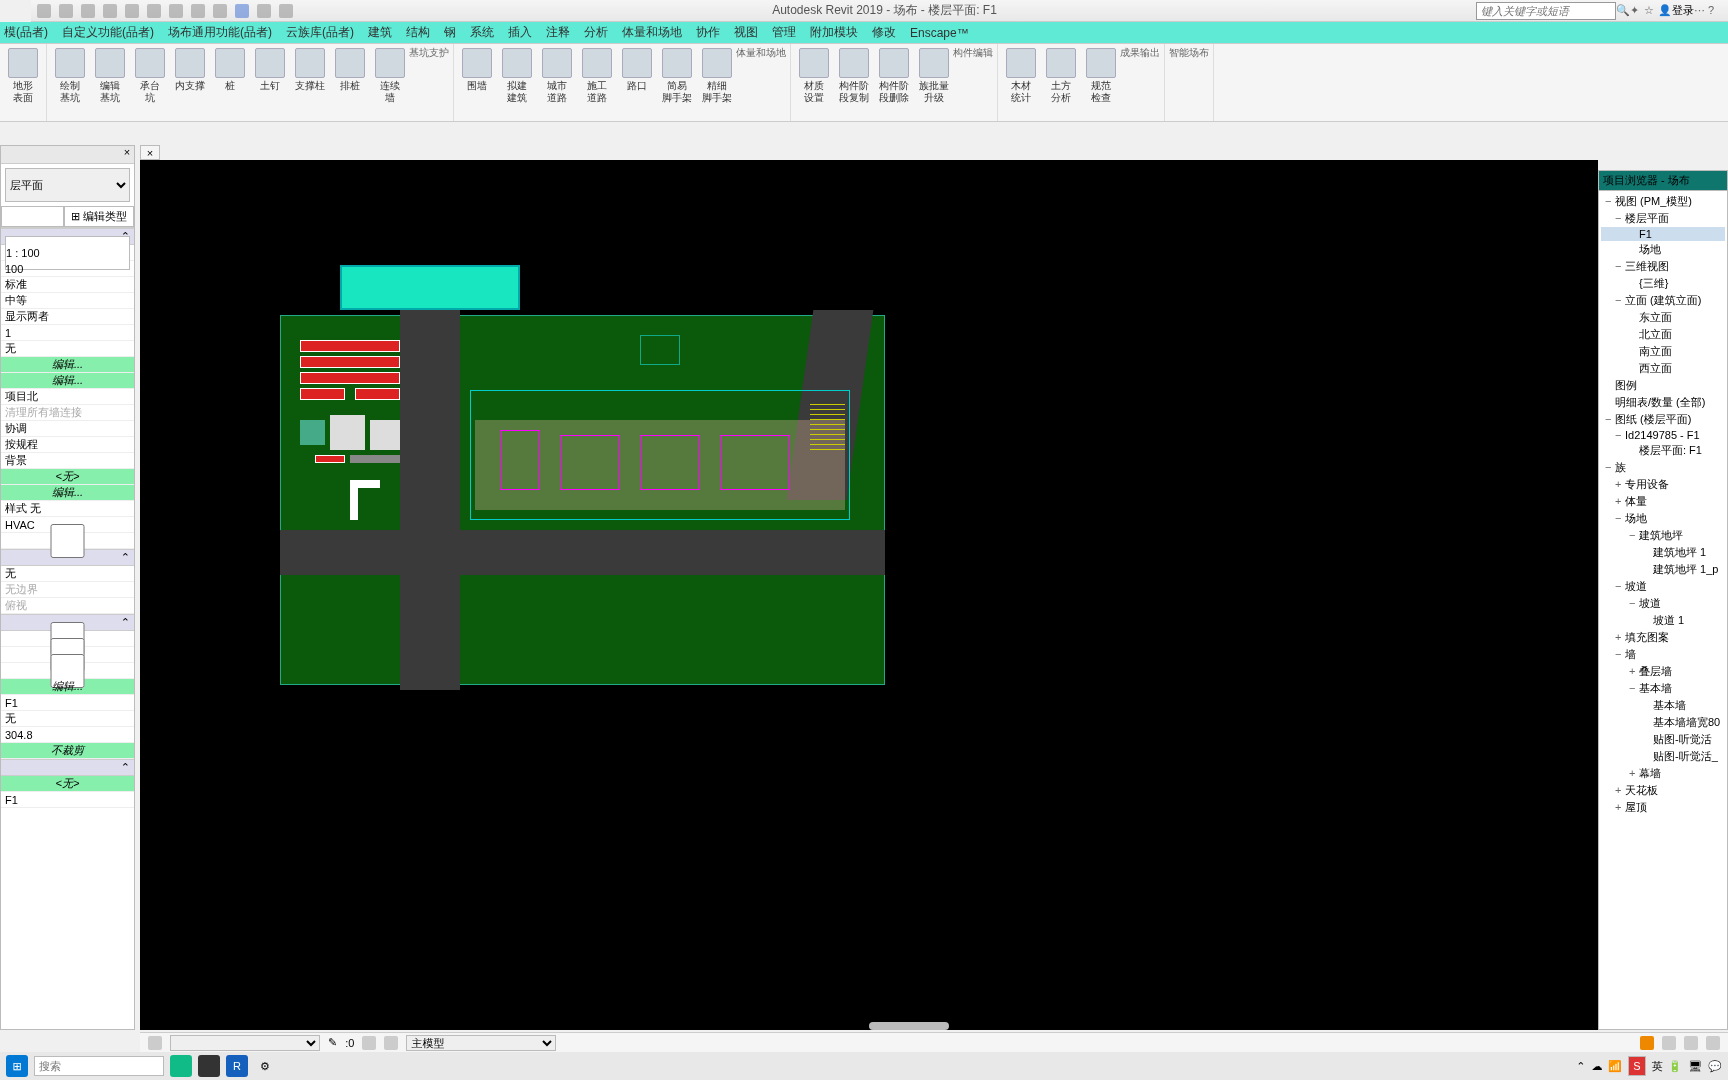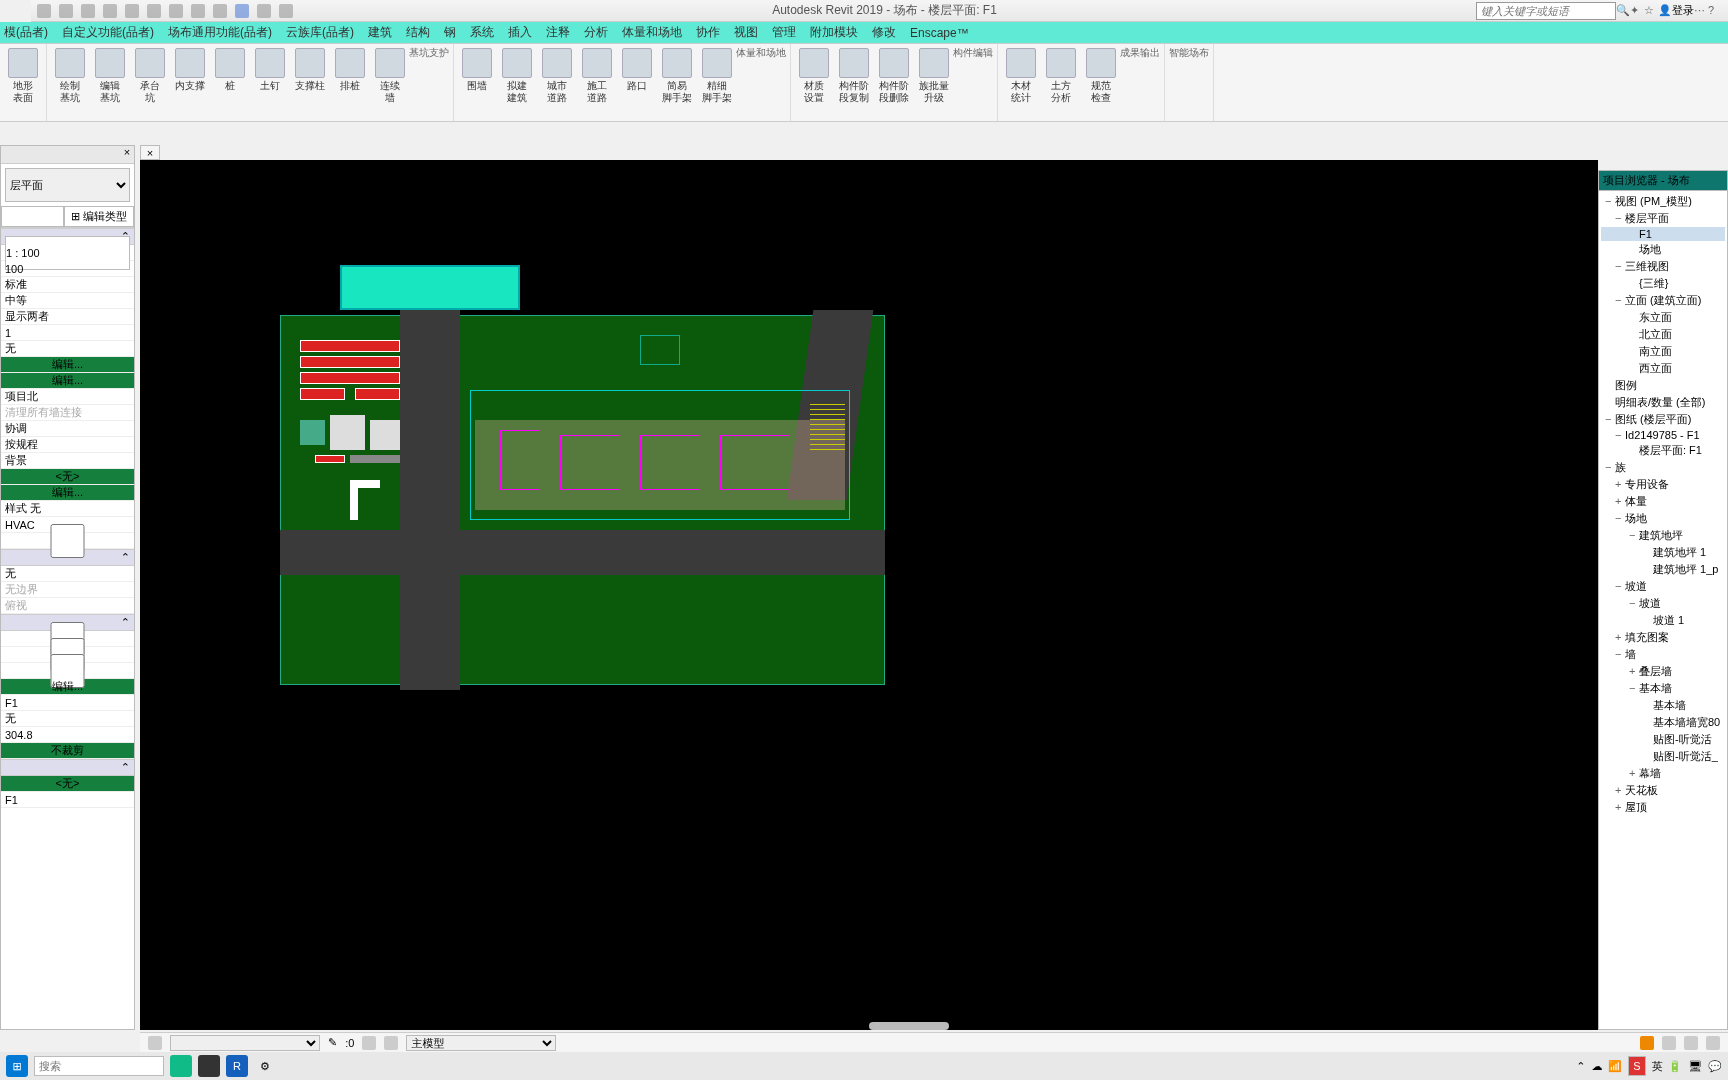--- a/index.html
+++ b/index.html
@@ -27,21 +27,21 @@
 .rbtn span { font-size: 10px; line-height: 12px; color: #333; white-space: pre; }
 .rgroup .glabel { font-size: 10px; color: #666; text-align: center; height: 14px; }
 
 
 .leftpanel { position: absolute; left: 0; top: 145px; width: 135px; bottom: 50px; background: #fff; border: 1px solid #bbb; overflow: hidden; }
 .leftpanel .hdr { height: 18px; background: #e8e8e8; display:flex; justify-content:flex-end; border-bottom:1px solid #ccc;}
 .leftpanel .close { width:14px; height:14px; text-align:center; cursor:pointer; }
 .leftpanel select, .leftpanel .row input { width: 100%; border: 1px solid #bbb; height: 34px; }
 .leftpanel .sect { background:#dde; font-size:10px; padding:1px 4px; border-top:1px solid #ccc; border-bottom:1px solid #ccc; display:flex; justify-content:space-between; }
 .leftpanel .row { height: 16px; padding: 0 4px; border-bottom: 1px solid #eee; font-size: 11px; display:flex; align-items:center; }
-.leftpanel .row.btn { justify-content:center; background:#15803d; cursor:pointer; }
+.leftpanel .row.btn { justify-content:center; background:#86efac; cursor:pointer;font-style:italic; }
 .leftpanel .typeedit { display:flex; height:22px; border-bottom:1px solid #ccc;}
 .leftpanel .typeedit .sel { flex:1; border:1px solid #bbb; }
 .leftpanel .typeedit .eb { width:70px; border:1px solid #bbb; display:flex; align-items:center; justify-content:center; gap:3px; cursor:pointer;}
 
 
 .canvas-wrap { position: absolute; left: 140px; top: 160px; right: 130px; bottom: 50px; background: #000; }
 .canvastab { position:absolute; left:0; top:-15px; width:20px; height:15px; background:#f5f5f5; border:1px solid #bbb; display:flex; align-items:center; justify-content:center; cursor:pointer; }
 .site { position: absolute; left: 140px; top: 155px; width: 605px; height: 370px; background: #0b5a0b; border: 1px solid #2a8; }
 .cyanbox { position:absolute; left:200px; top:105px; width:180px; height:45px; background:#18e6c0; border:2px solid #0aa; }
 .road-v1 { position:absolute; left:260px; top:150px; width:60px; height:380px; background:#3a3a3a; }

